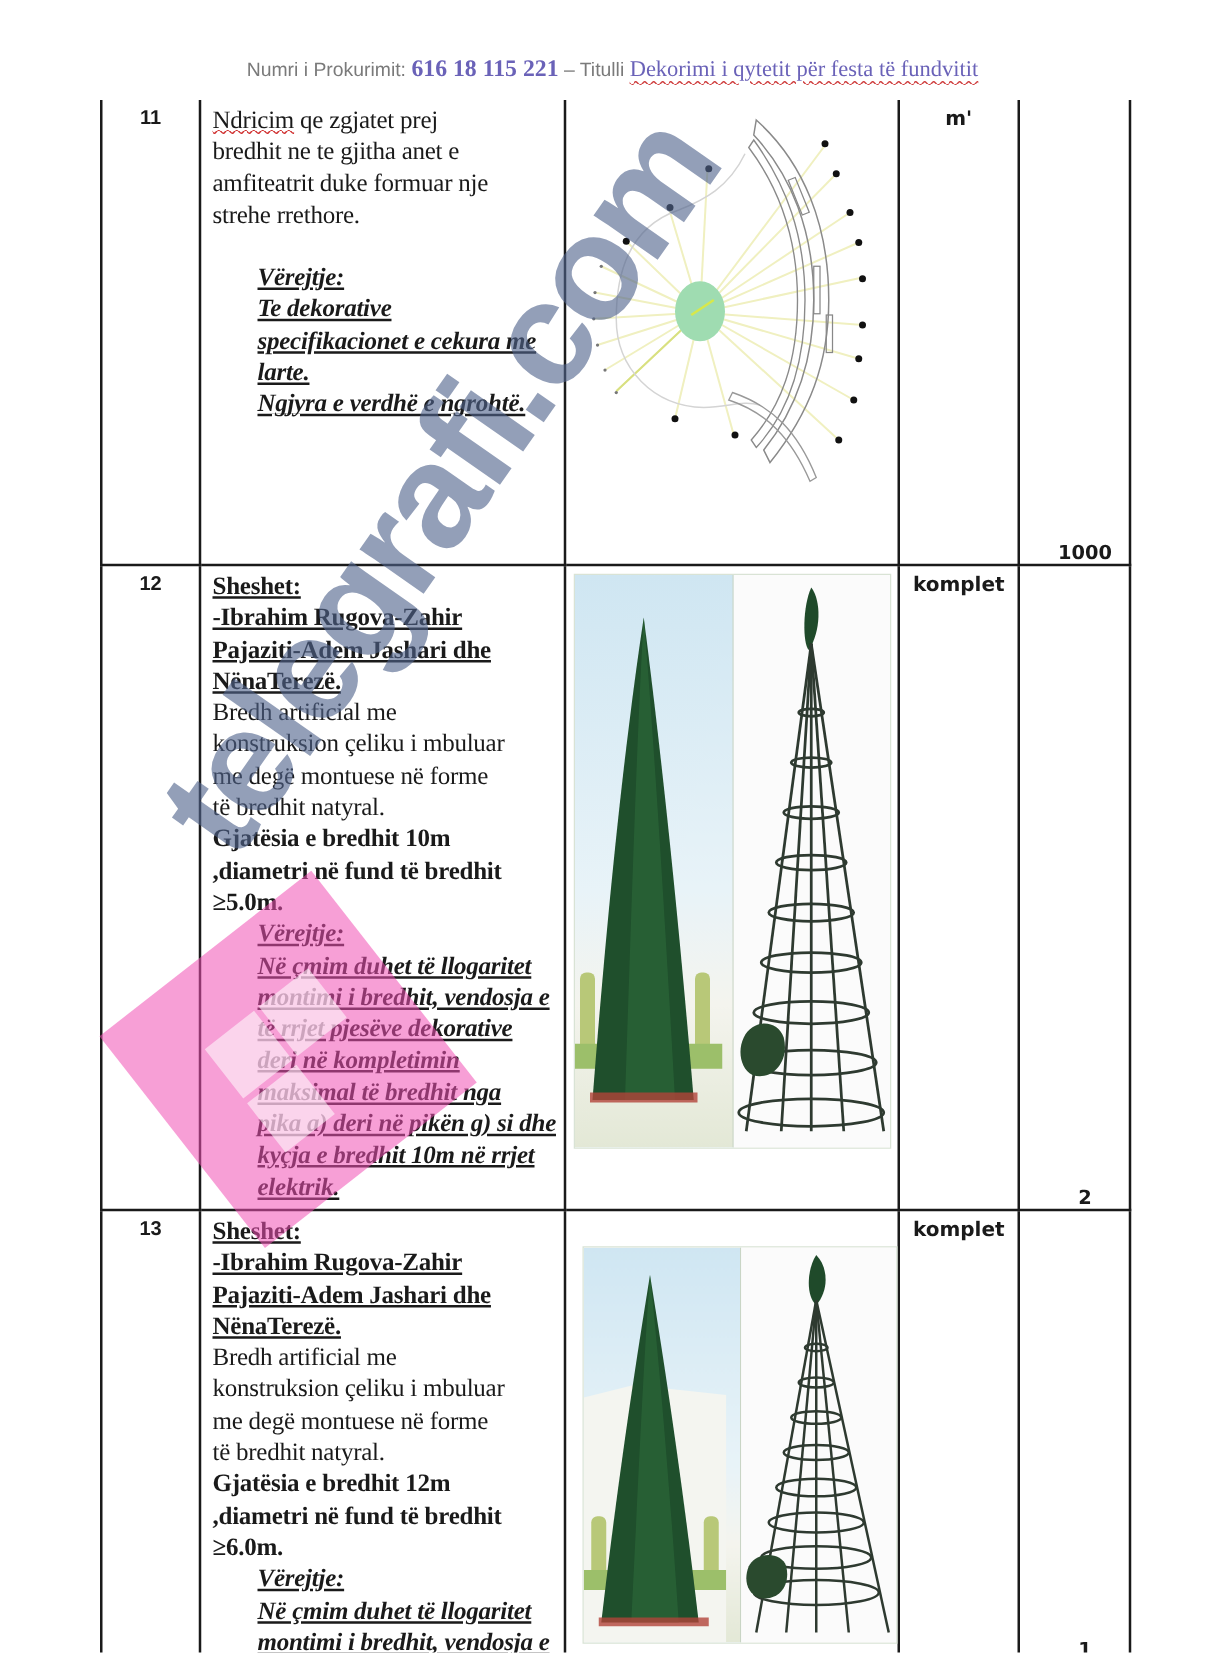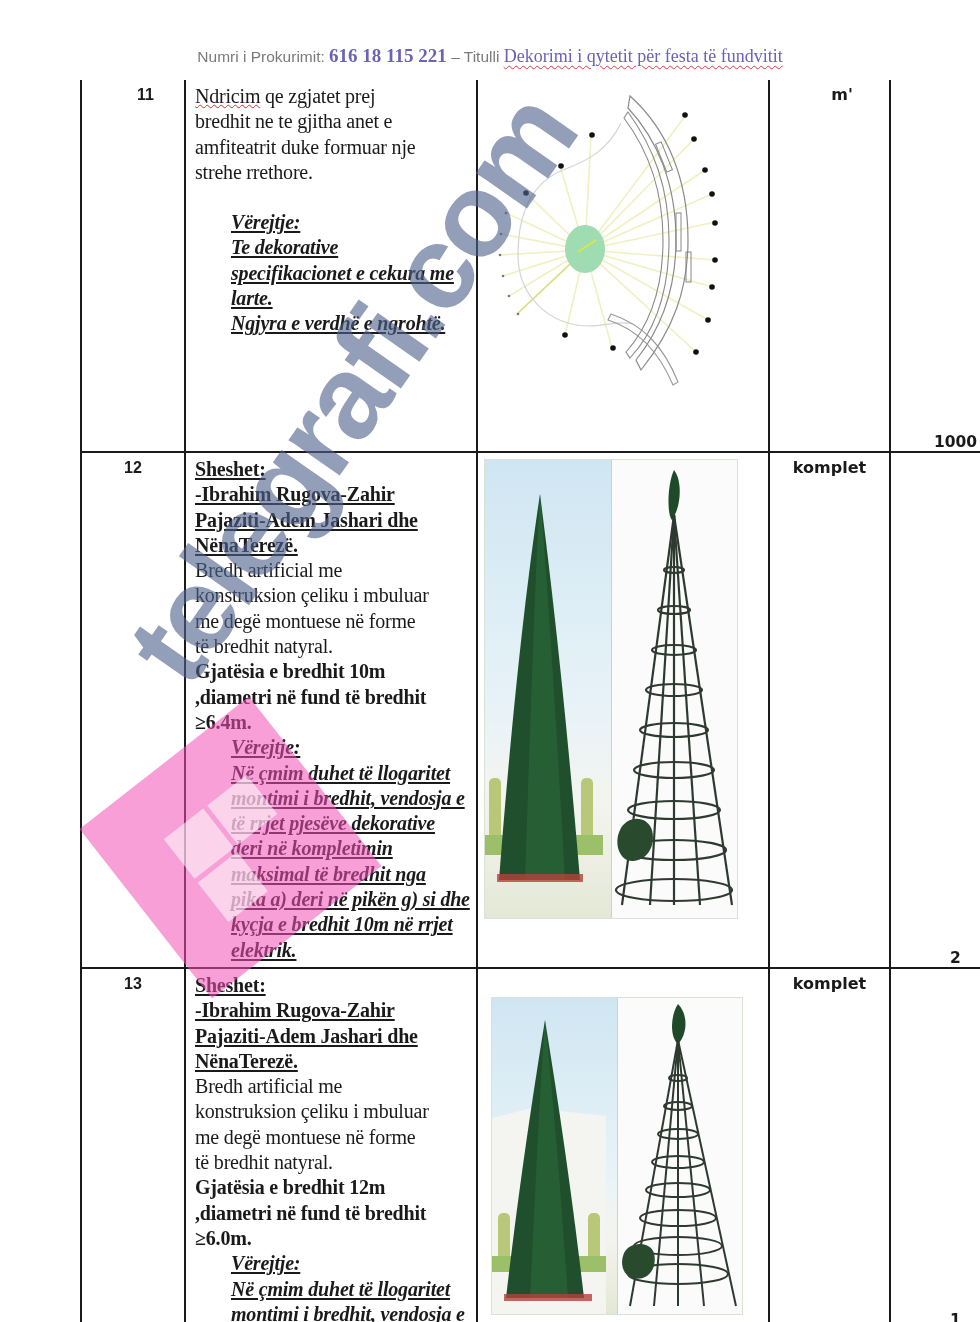--- a/index.html
+++ b/index.html
@@ -26,21 +26,21 @@
     .qty-val { position: absolute; bottom: 0; left: 17px; right: 0; text-align: center; font-family: "DejaVu Sans", sans-serif; }
 
     .desc { font-family: Liberation Serif, serif; font-size: 20px; line-height: 25.3px; letter-spacing: -0.2px; }
     .desc .ln { display: block; white-space: nowrap; }
     .desc .b { font-weight: bold; }
     .desc .u { text-decoration: underline; text-decoration-thickness: 1.5px; text-underline-offset: 2px; }
     .desc .i { font-style: italic; margin-left: 36px; }
     .desc .gap { height: 25px; display: block; }
     .sq { text-decoration: underline wavy #d03030 !important; text-decoration-thickness: 1px !important; }
 
-    .row11 td { height: 365px; padding-left: 25px; }
+    .row11 td { height: 365px; }
     .row12 td { height: 508px; }
     .row13 td { height: 354px; }
 
     .tree-img { position: absolute; border: 1px solid #d9e3d5; display: flex; overflow: hidden; }
     .tree-left { flex: 1; background: linear-gradient(#cfe6f2 0%, #e8f3f8 55%, #f4f4ee 75%, #e3e8d6 100%); position: relative; border-right: 1px solid #c9d5c5; }
     .tree-right { flex: 1; background: #fbfbfb; position: relative; }
 
     .wm-pink { position: absolute; left: 123px; top: 740px; width: 215px; height: 215px; background: rgba(240,80,180,0.55);
                transform: rotate(-38deg); transform-origin: center; pointer-events: none; }
     .wm-pink .sq1, .wm-pink .sq2, .wm-pink .sq3 { position: absolute; background: rgba(255,255,255,0.55); width: 50px; height: 50px; }
@@ -150,21 +150,21 @@
         <span class="ln b u">Sheshet:</span>
         <span class="ln b u">-Ibrahim Rugova-Zahir</span>
         <span class="ln b u">Pajaziti-Adem Jashari  dhe</span>
         <span class="ln b u">NënaTerezë.</span>
         <span class="ln">Bredh artificial me</span>
         <span class="ln">konstruksion çeliku  i mbuluar</span>
         <span class="ln">me degë montuese në forme</span>
         <span class="ln">të bredhit natyral.</span>
         <span class="ln b">Gjatësia e bredhit  10m</span>
         <span class="ln b">,diametri  në fund të bredhit</span>
-        <span class="ln b">≥6.4m.</span>
+        <span class="ln b">≥5.0m.</span>
         <span class="ln b i u">Vërejtje:</span>
         <span class="ln b i u">Në çmim  duhet të llogaritet</span>
         <span class="ln b i u">montimi i bredhit, vendosja  e</span>
         <span class="ln b i u">të rrjet pjesëve  dekorative</span>
         <span class="ln b i u">deri në  kompletimin</span>
         <span class="ln b i u">maksimal të bredhit  nga</span>
         <span class="ln b i u">pika a) deri në pikën  g) si dhe</span>
         <span class="ln b i u">kyçja e bredhit 10m në rrjet</span>
         <span class="ln b i u">elektrik.</span>
       </div>

